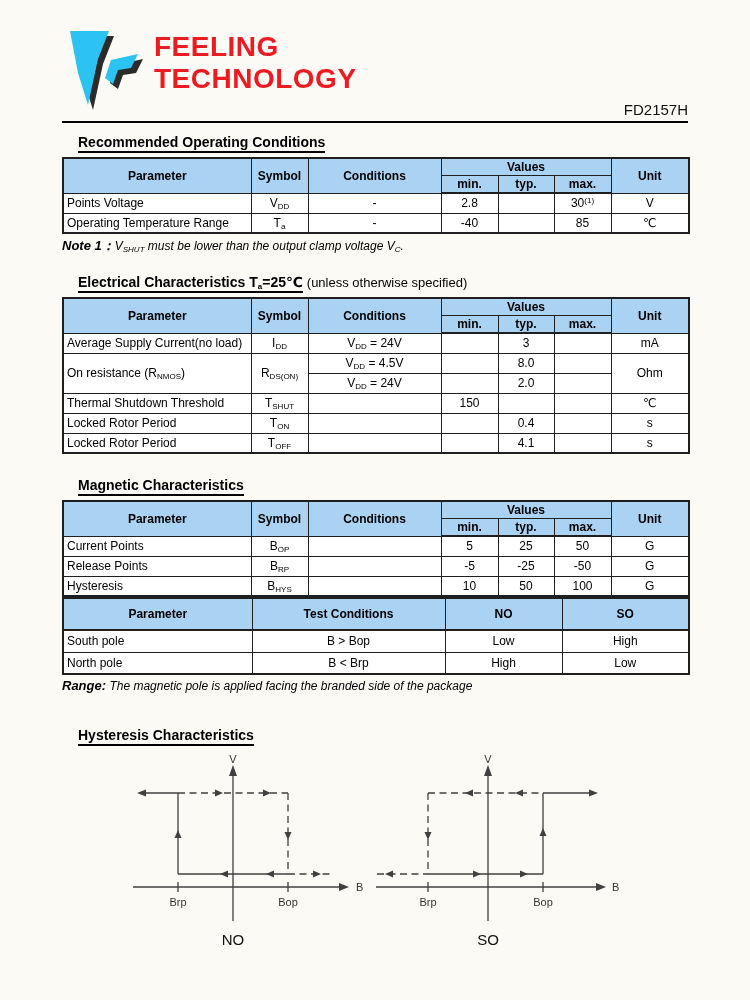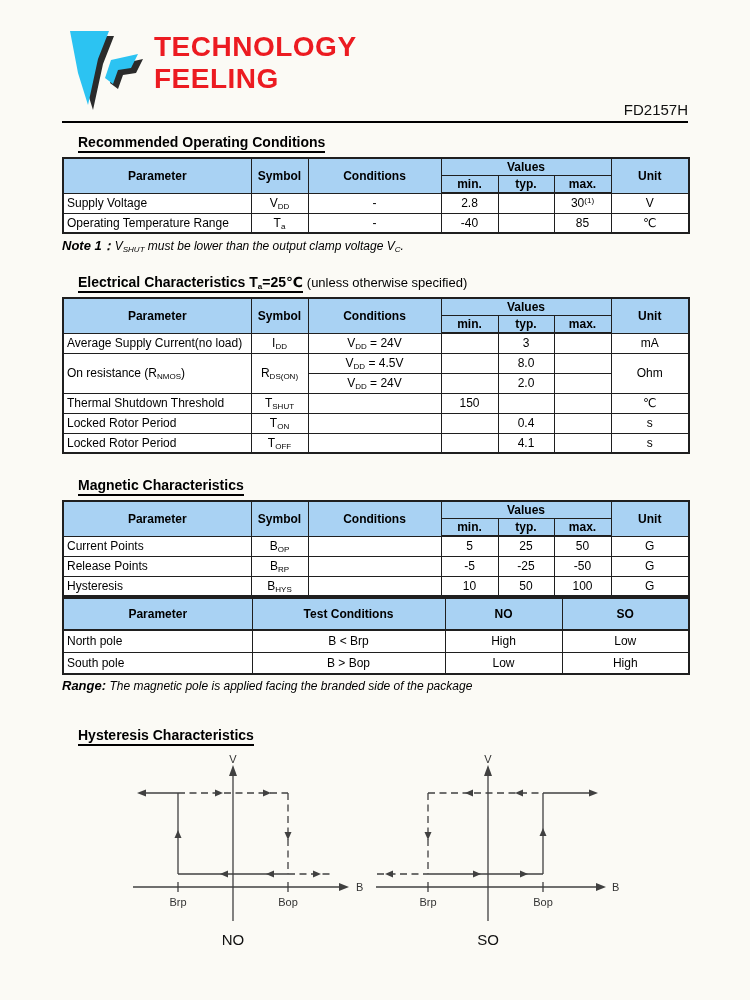--- a/index.html
+++ b/index.html
@@ -60,22 +60,22 @@
 <div class="content">
 
   <div class="hdr">
     <svg class="logo" width="88" height="82" viewBox="0 0 88 82">
       <polygon class="shadow" points="13,8 52,8 41,36 31,82 21,50" fill="#2b2b2b"></polygon>
       <polygon class="shadow" points="54,37 81,31 74,45 61,47 56,61 48,55" fill="#2b2b2b"></polygon>
       <polygon points="8,3 47,3 36,31 26,77 16,45" fill="#2cc3f2"></polygon>
       <polygon points="49,32 76,26 69,40 56,42 51,56 43,50" fill="#2cc3f2"></polygon>
     </svg>
     <div class="brand">
+      <div>FEELING</div>
       <div>TECHNOLOGY</div>
-      <div>FEELING</div>
     </div>
     <div class="partnum">FD2157H</div>
   </div>
   <div class="rule"></div>
 
   <h2 class="t1"><span class="u">Recommended Operating Conditions</span></h2>
   <table>
     <colgroup>
           <col style="width:188px">
           <col style="width:57px">
@@ -94,21 +94,21 @@
         <th rowspan="2">Unit</th>
       </tr>
       <tr class="hdr2">
         <th>min.</th>
         <th>typ.</th>
         <th>max.</th>
       </tr>
     </thead>
     <tbody>
       <tr>
-        <td class="param">Supply Voltage</td>
+        <td class="param">Points Voltage</td>
         <td><span>V</span><sub>DD</sub></td>
         <td>-</td>
         <td>2.8</td>
         <td></td>
         <td><span>30</span><sup>(1)</sup></td>
         <td>V</td>
       </tr>
       <tr>
         <td class="param">Operating Temperature Range</td>
         <td><span>T</span><sub>a</sub></td>
@@ -268,30 +268,30 @@
     <thead>
       <tr class="hdr2">
         <th>Parameter</th>
         <th>Test Conditions</th>
         <th>NO</th>
         <th>SO</th>
       </tr>
     </thead>
     <tbody>
       <tr>
+        <td class="param">South pole</td>
+        <td>B &gt; Bop</td>
+        <td>Low</td>
+        <td>High</td>
+      </tr>
+      <tr>
         <td class="param">North pole</td>
         <td>B &lt; Brp</td>
         <td>High</td>
         <td>Low</td>
-      </tr>
-      <tr>
-        <td class="param">South pole</td>
-        <td>B &gt; Bop</td>
-        <td>Low</td>
-        <td>High</td>
       </tr>
     </tbody>
   </table>
   <p class="note"><b>Range:</b> <span>The magnetic pole is applied facing the branded side of the package</span></p>
 
   <h2 class="t5"><span class="u">Hysteresis Characteristics</span></h2>
   <div class="diagrams">
 
     <svg width="240" height="200" viewBox="0 0 240 200">
 

